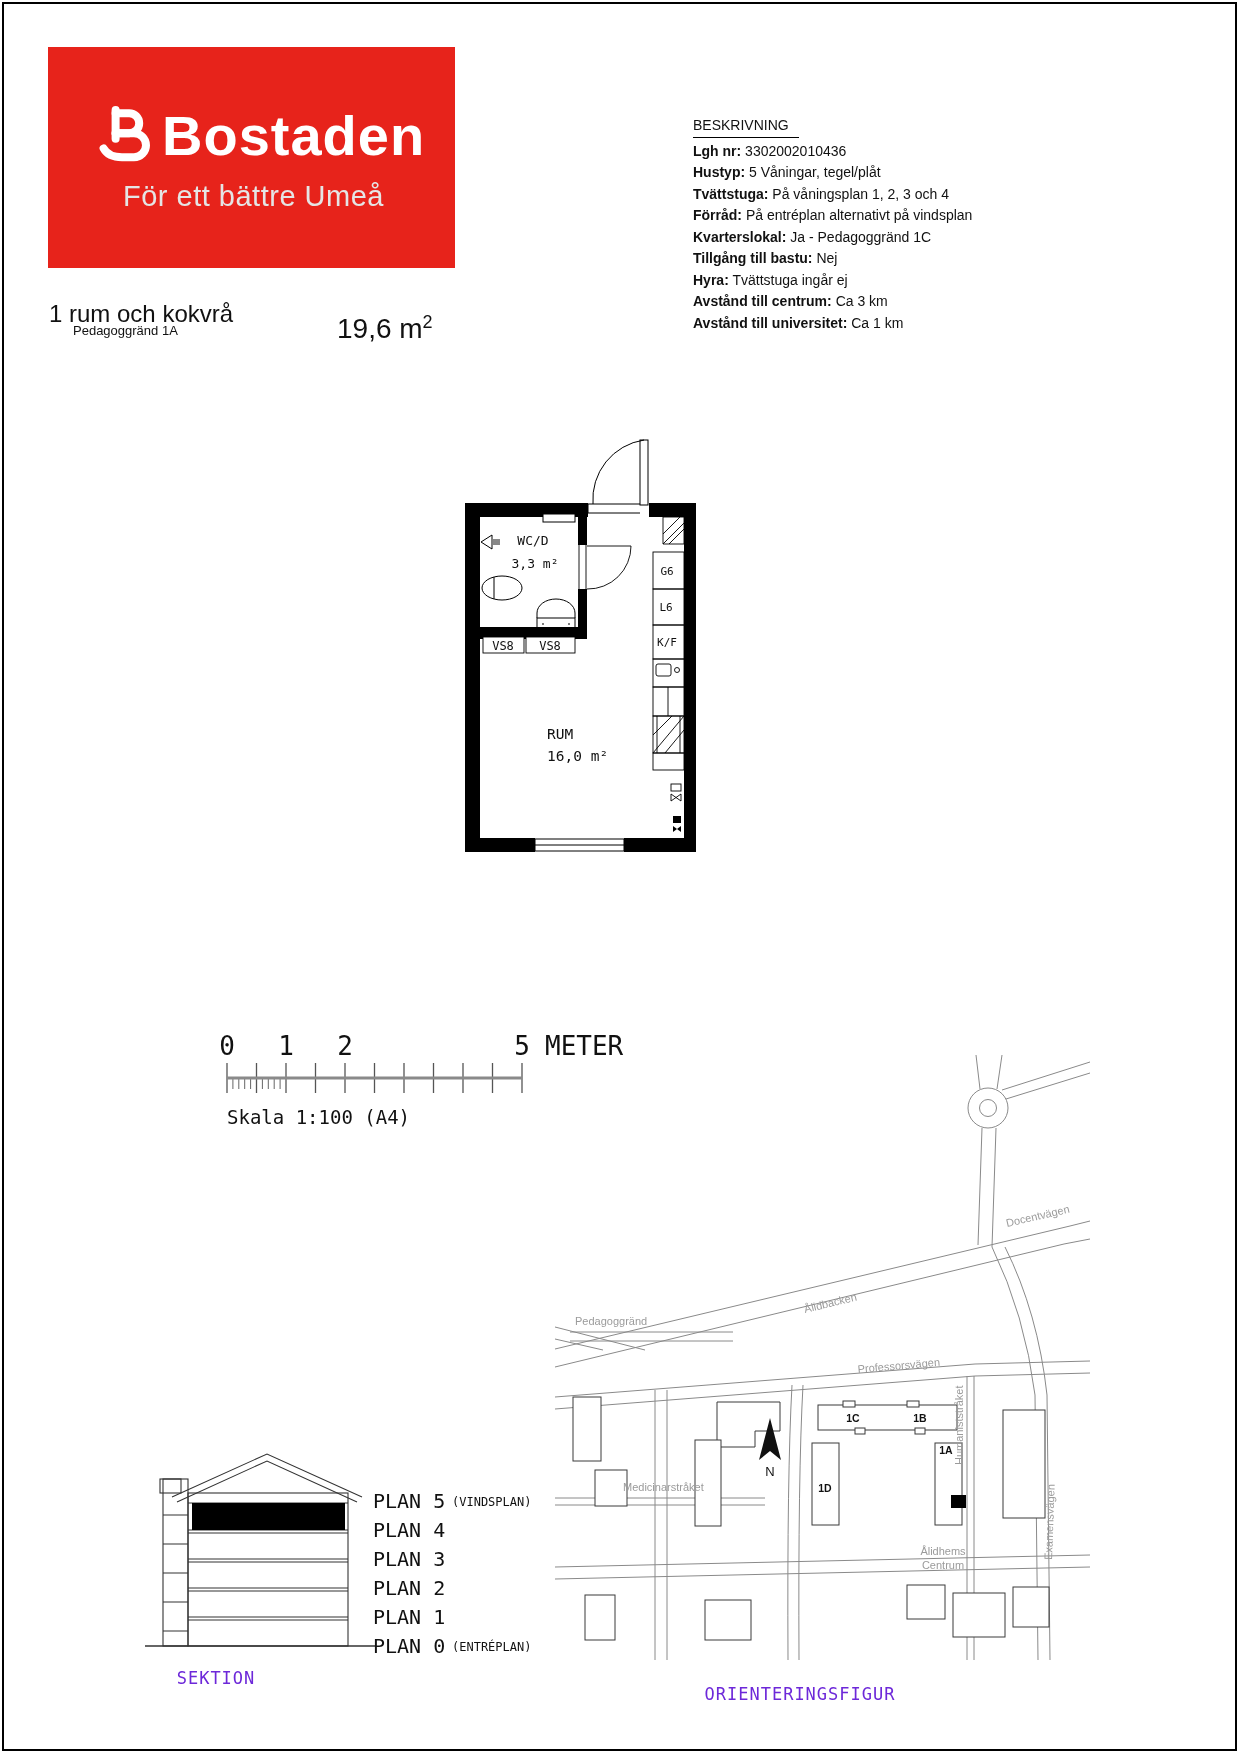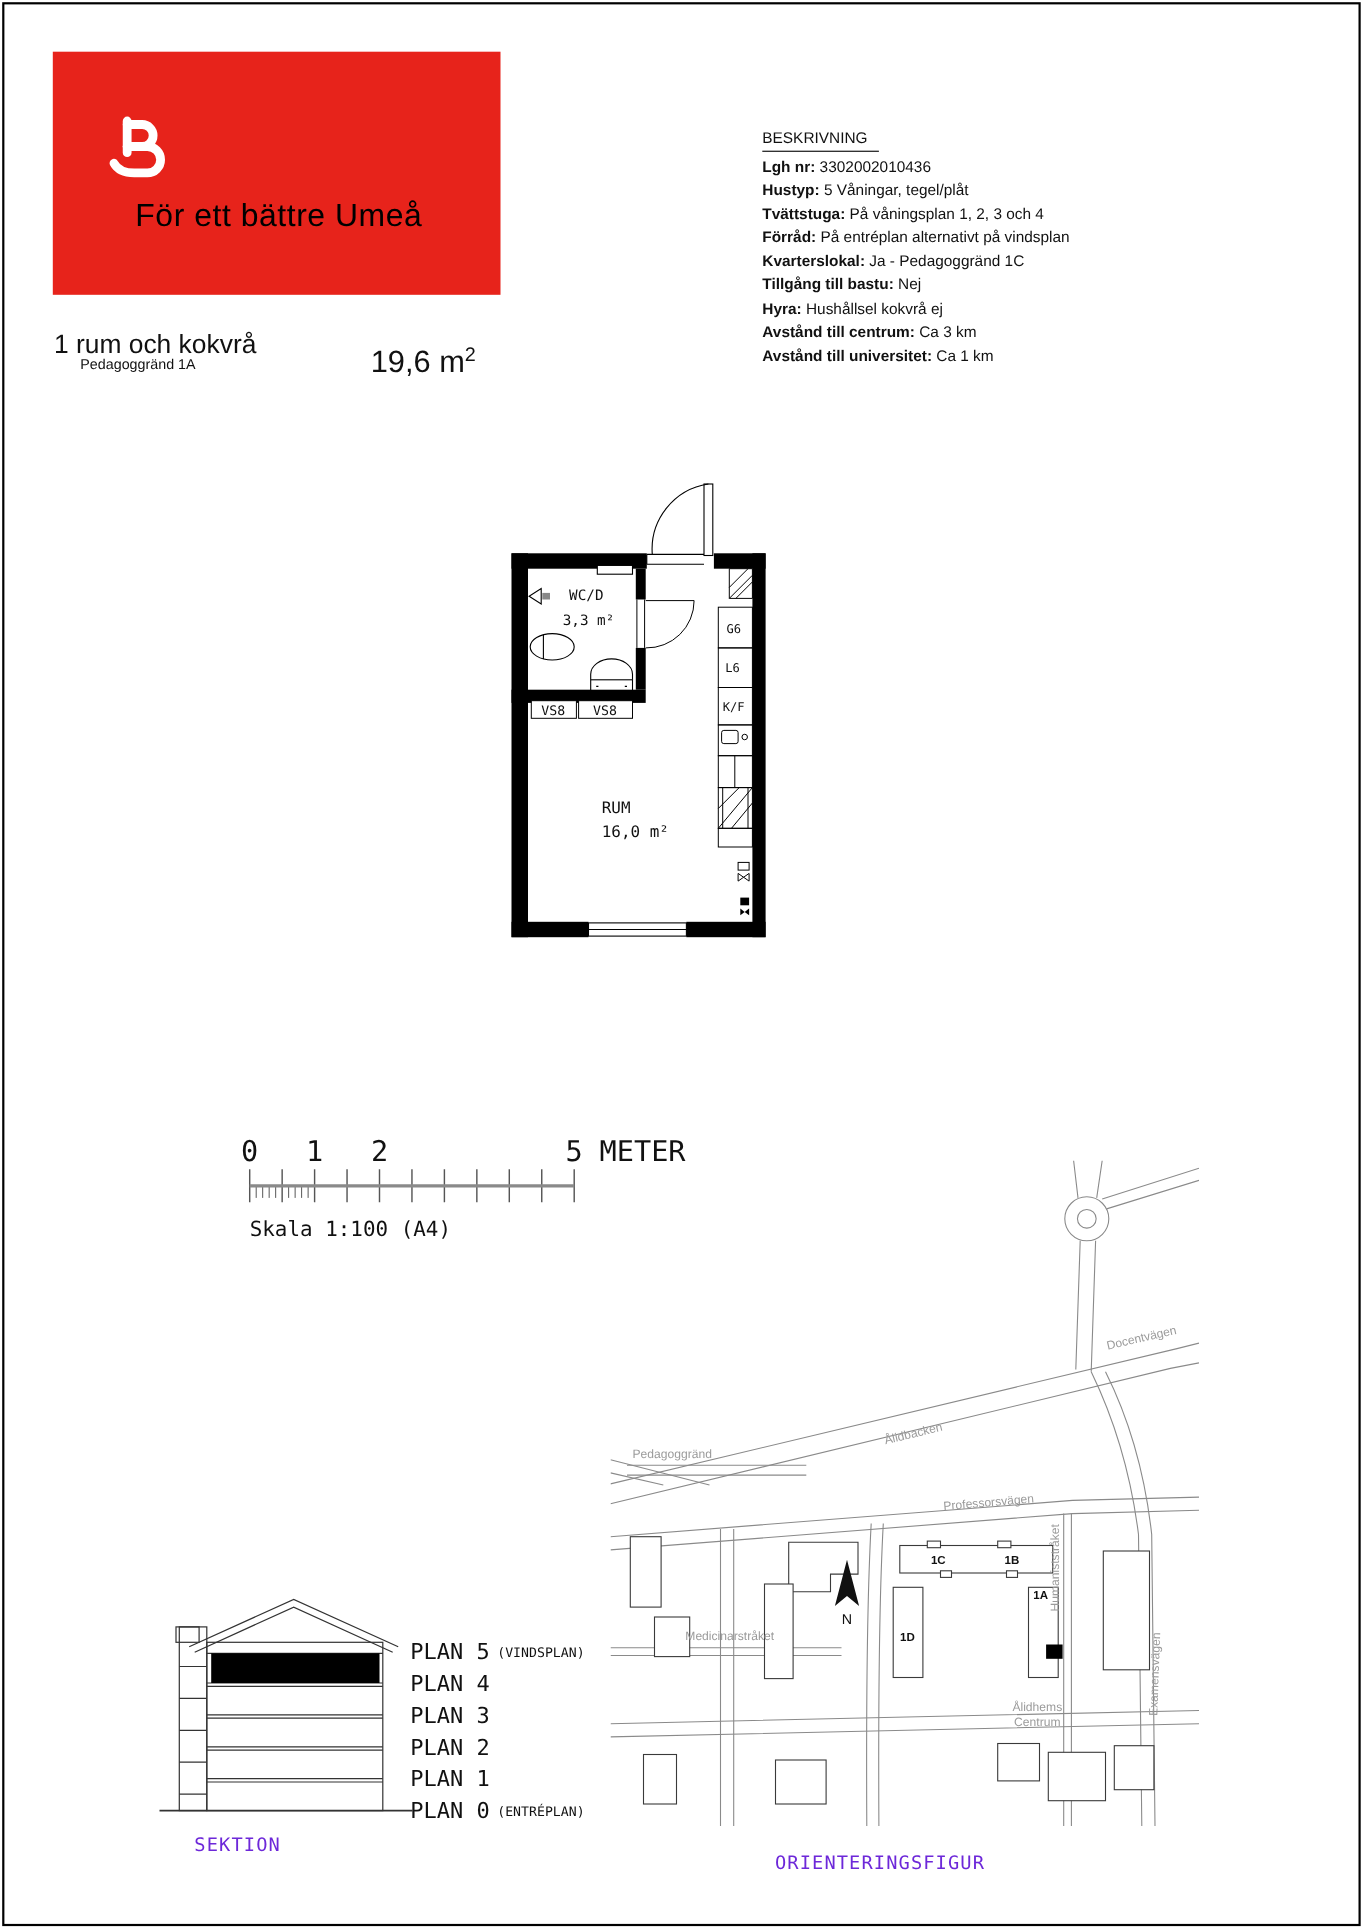--- a/index.html
+++ b/index.html
@@ -4,21 +4,21 @@
 <style>
   html,body{margin:0;padding:0;background:#ffffff;}
   #page{position:relative;width:1240px;height:1754px;background:#fff;overflow:hidden;
         font-family:"Liberation Sans",sans-serif;color:#111;}
   #page-border{position:absolute;left:2px;top:2px;right:3px;bottom:3px;border:2px solid #000;pointer-events:none;}
   .abs{position:absolute;}
   
   #logo-box{left:48px;top:47px;width:407px;height:221px;background:#e7231b;}
   #logo-row{position:absolute;left:50px;top:55px;display:flex;align-items:center;}
   #brand-text{color:#fff;font-weight:700;font-size:56px;letter-spacing:1px;line-height:1;}
-  #tagline{position:absolute;left:75px;top:133px;color:#000000;font-size:29px;letter-spacing:.5px;}
+  #tagline{position:absolute;left:75px;top:133px;color:#e5e5e5;font-size:29px;letter-spacing:.5px;}
   
   #title{left:49px;top:300px;font-size:24px;}
   #area{left:337px;top:300px;font-size:28px;margin-top:12px;}
   #area sup{font-size:18px;}
   #address{left:57px;top:323px;font-size:13px;margin-left:16px;}
   
   #beskrivning{left:693px;top:115px;font-size:14px;line-height:21.5px;}
   #beskrivning .head{display:inline-block;border-bottom:1.6px solid #000;padding-right:10px;margin-bottom:3px;}
   #beskrivning b{font-weight:700;}
   
@@ -37,37 +37,38 @@
     <div id="logo-row">
       <span>
         <svg width="64" height="64" viewBox="0 0 80 80">
           <g stroke="#ffffff" stroke-width="10" fill="none" stroke-linecap="round">
             <path d="M 22 10 V 46"></path>
             <path d="M 22 14 H 39 A 12.5 12.5 0 0 1 39 39 H 22"></path>
             <path d="M 22 39 H 45 A 15 15 0 0 1 45 69 H 30 Q 13 69 7 58"></path>
           </g>
         </svg>
       </span>
+      <span id="brand-text">Bostaden</span>
     </div>
     <div id="tagline">För ett bättre Umeå</div>
   </div>
 
   <div class="abs" id="title">1 rum och kokvrå</div>
   <div class="abs" id="area"><span>19,6 m</span><sup>2</sup></div>
   <div class="abs" id="address">Pedagoggränd 1A</div>
 
   <div class="abs" id="beskrivning">
     <div><span class="head">BESKRIVNING</span></div>
     <div><b>Lgh nr:</b> <span>3302002010436</span></div>
     <div><b>Hustyp:</b> <span>5 Våningar, tegel/plåt</span></div>
     <div><b>Tvättstuga:</b> <span>På våningsplan 1, 2, 3 och 4</span></div>
     <div><b>Förråd:</b> <span>På entréplan alternativt på vindsplan</span></div>
     <div><b>Kvarterslokal:</b> <span>Ja - Pedagoggränd 1C</span></div>
     <div><b>Tillgång till bastu:</b> <span>Nej</span></div>
-    <div><b>Hyra:</b> <span>Hushållsel kokvrå ej</span></div>
+    <div><b>Hyra:</b> <span>Tvättstuga ingår ej</span></div>
     <div><b>Avstånd till centrum:</b> <span>Ca 3 km</span></div>
     <div><b>Avstånd till universitet:</b> <span>Ca 1 km</span></div>
   </div>
 
   <div class="abs draw-svg" style="left:400px;top:388px;width:300px;height:480px;">
     <svg width="300" height="480" viewBox="0 0 300 480">
 
       <rect x="240" y="52" width="8" height="65" fill="#fff" stroke="#000" stroke-width="1"></rect>
       <path d="M 193 116 A 60 60 0 0 1 244 52" fill="none" stroke="#000" stroke-width="1"></path>
       <path d="M 188 116 H 240 M 188 125 H 240 M 188 116 V 125" fill="none" stroke="#000" stroke-width="1"></path>

